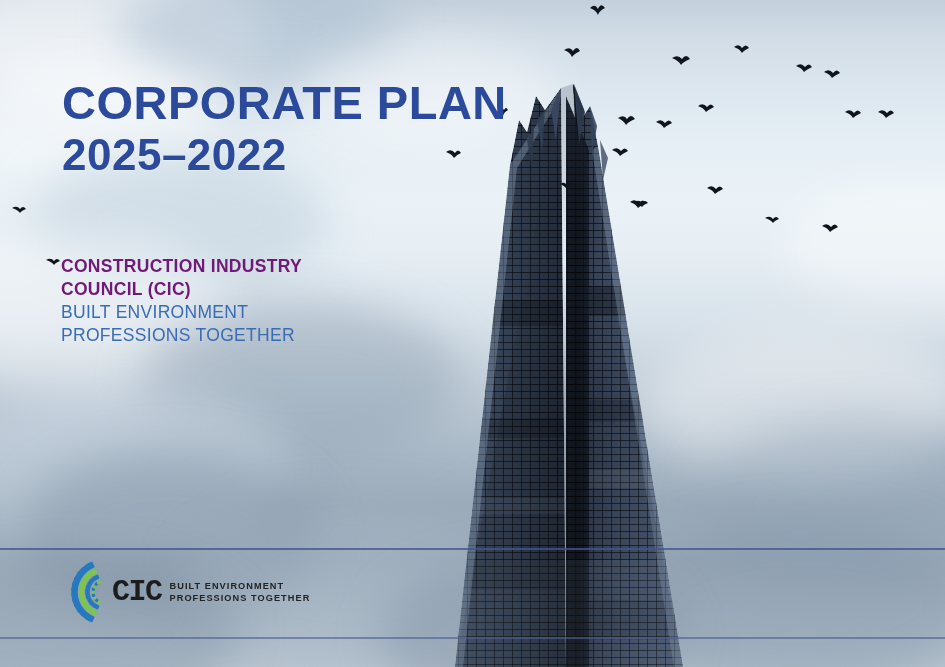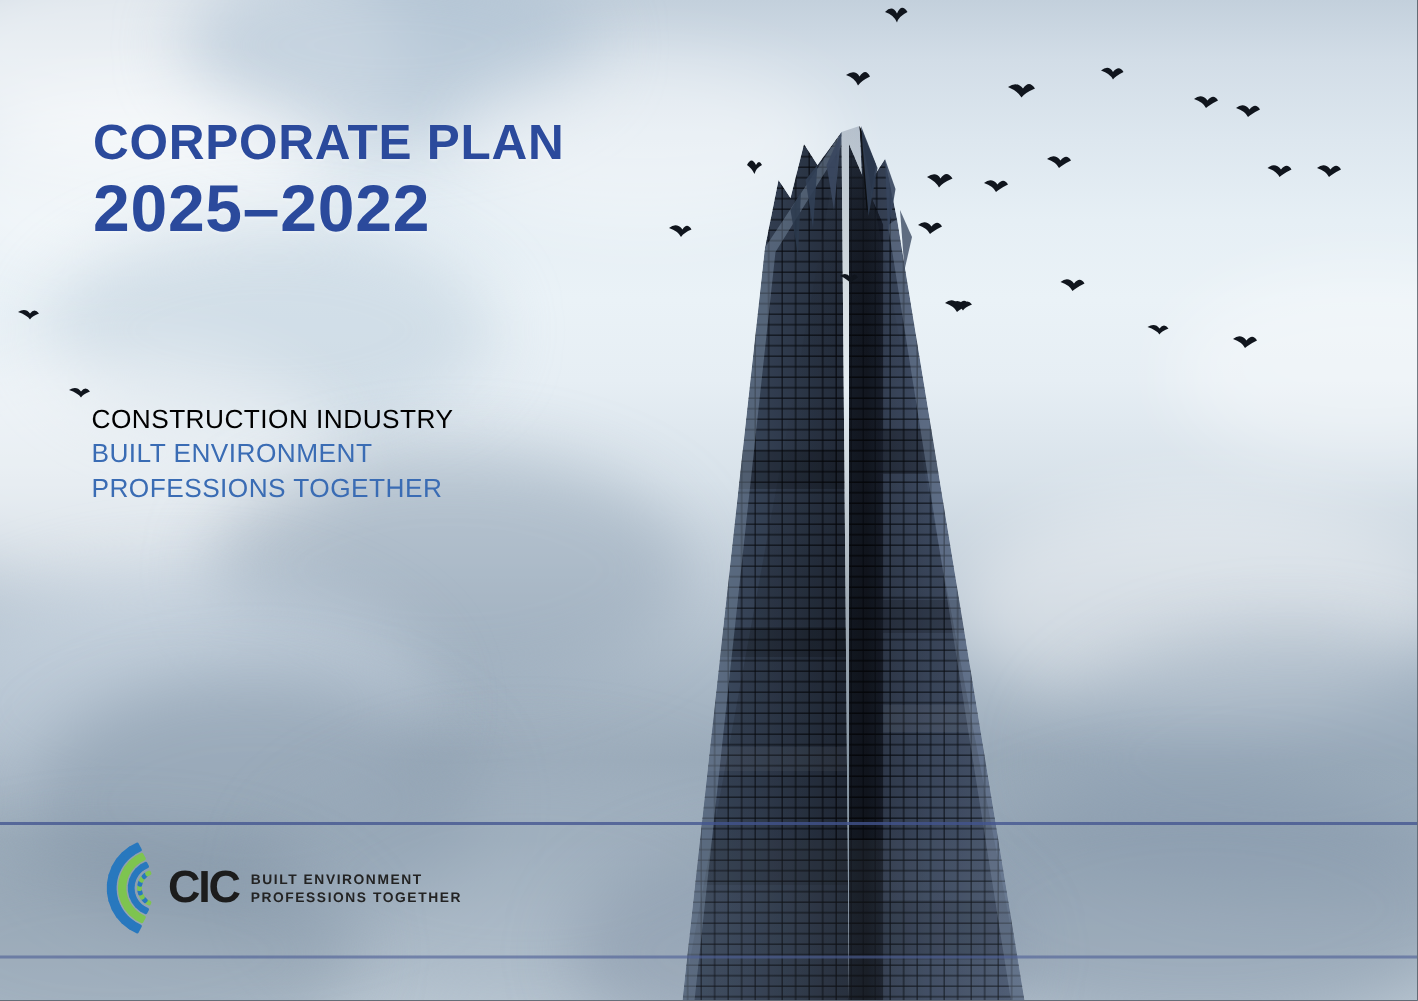--- a/index.html
+++ b/index.html
@@ -51,21 +51,21 @@
     left:0; top:0; width:945px; height:667px;
   }
 
   
   .titleblock {
     position:absolute;
     left:62px; top:78px;
     z-index:40;
   }
   .t-main {
-    font-size:33px;
+    font-size:47px;
     font-weight:bold;
     letter-spacing:0.5px;
     color:#2b4a9c;
     line-height:1.06;
     text-shadow:0 1px 2px rgba(255,255,255,0.35);
     white-space:nowrap;
   }
   .t-years {
     font-size:44px;
     font-weight:bold;
@@ -76,26 +76,25 @@
     text-shadow:0 1px 2px rgba(255,255,255,0.35);
   }
 
   .orgblock {
     position:absolute;
     left:61px; top:255px;
     z-index:40;
   }
   .org-bold {
     font-size:17.5px;
-    font-weight:normal;
+    font-weight:bold;
     letter-spacing:0.3px;
-    color:#000000;
+    color:#701a75;
     line-height:1.32;
     white-space:nowrap;
-    margin-top:13px;
   }
   .org-light {
     font-size:17.5px;
     font-weight:normal;
     letter-spacing:0.3px;
     color:#3a6cb4;
     line-height:1.32;
     white-space:nowrap;
   }
 
@@ -121,20 +120,21 @@
     align-items:center;
   }
   .logo-mark { width:50px; height:70px; flex:0 0 auto; }
   .logo-word {
     font-size:30px;
     font-weight:bold;
     color:#1c1c1c;
     letter-spacing:-1.5px;
     margin-left:-2px;
     line-height:1;
+    font-family:Liberation Mono, monospace;
   }
   .logo-tag {
     margin-left:8px;
     color:#232323;
     font-size:9.2px;
     font-weight:bold;
     letter-spacing:1.05px;
     line-height:1.35;
     white-space:nowrap;
   }
@@ -291,20 +291,21 @@
     </g>
   </svg>
 
   <div class="titleblock">
     <div class="t-main">CORPORATE PLAN</div>
     <div class="t-years">2025–2022</div>
   </div>
 
   <div class="orgblock">
     <div class="org-bold">CONSTRUCTION INDUSTRY</div>
+    <div class="org-bold">COUNCIL (CIC)</div>
     <div class="org-light">BUILT ENVIRONMENT</div>
     <div class="org-light">PROFESSIONS TOGETHER</div>
   </div>
 
   <div class="rule top"></div>
   <div class="rule bot"></div>
 
   <div class="logo">
     <svg class="logo-mark" viewBox="0 0 50 70">
       <g id="arcgroup">

